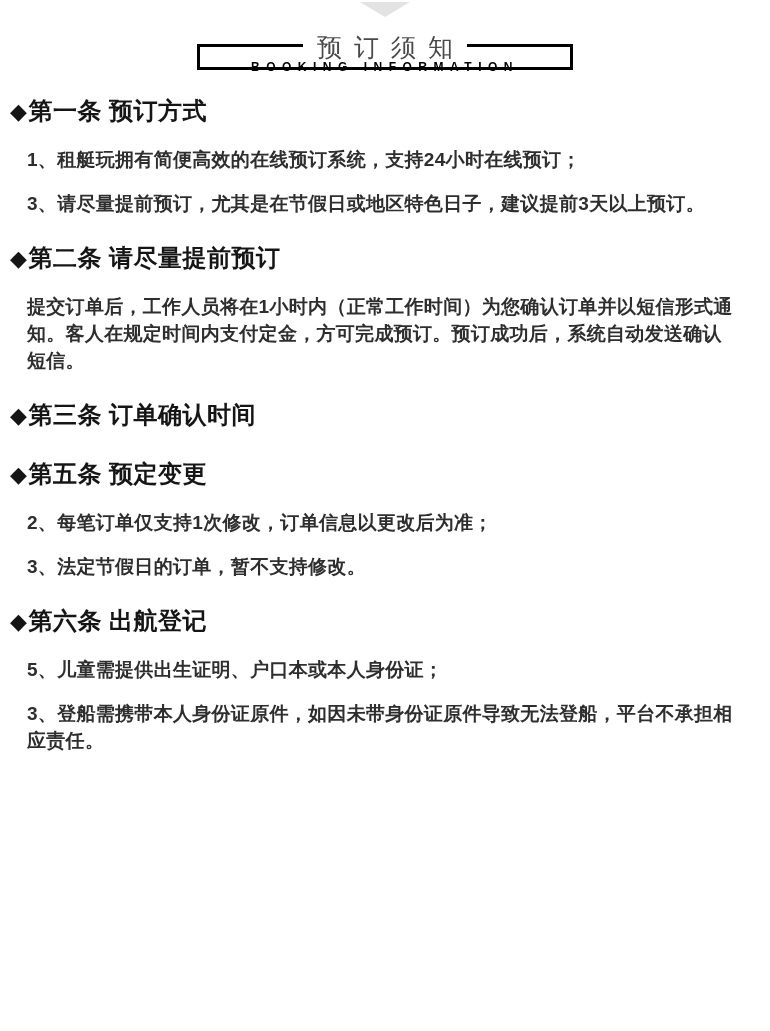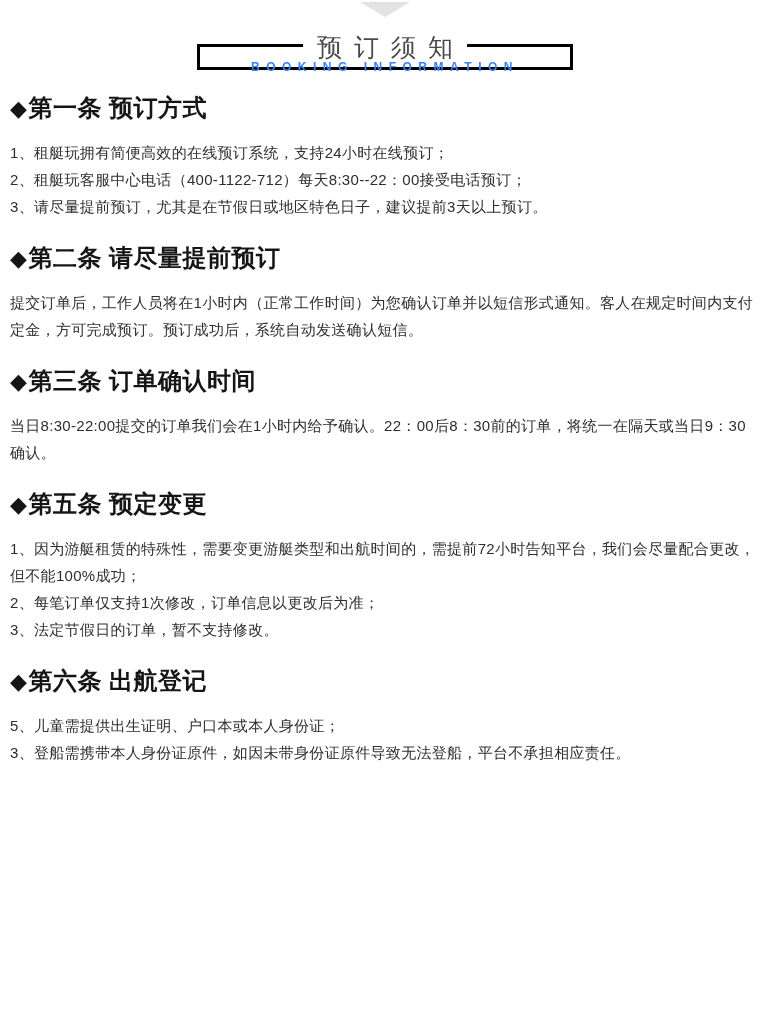--- a/index.html
+++ b/index.html
@@ -47,46 +47,46 @@
     white-space: nowrap;
   }
   .header-subtitle {
     position: absolute;
     left: 50%; bottom: 0;
     transform: translate(-50%, 50%);
     font-size: 12px;
     line-height: 14px;
     letter-spacing: 6.5px;
     font-weight: 700;
-    color: #3b82f6;
+    color: #000000;
     white-space: nowrap;
   }
 
   .content {
     padding: 0 14px 20px 10px;
   }
 
   .sec-h {
     margin: 24px 0 16px;
     font-size: 24px;
-    line-height: 28px;
+    line-height: 34px;
     font-weight: 700;
     color: #151515;
     letter-spacing: 0.5px;
   }
   .sec-h .diamond {
     font-size: 22px;
     margin-right: 1px;
   }
 
   .line {
-    margin: 0;
-    font-size: 15px;
+    margin: 17px;
+    font-size: 19px;
     line-height: 27px;
-    font-weight: 400;
+    font-weight: 700;
     color: #2e2e2e;
     letter-spacing: 0.3px;
     word-break: break-all;
   }
 </style>
 </head>
 <body>
 
 <div class="page">
 
@@ -95,38 +95,35 @@
   <div class="header-box">
     <div class="header-title">预订须知</div>
     <div class="header-subtitle">BOOKING INFORMATION</div>
   </div>
 
   <div class="content">
 
     <section>
       <h2 class="sec-h"><span class="diamond">◆</span><span>第一条 预订方式</span></h2>
       <p class="line">1、租艇玩拥有简便高效的在线预订系统，支持24小时在线预订；</p>
-      <p class="line">2、租艇玩客服中心电话（400-1122-712）每天8:30--22：00接受电话预订；</p>
       <p class="line">3、请尽量提前预订，尤其是在节假日或地区特色日子，建议提前3天以上预订。</p>
     </section>
 
     <section>
       <h2 class="sec-h"><span class="diamond">◆</span><span>第二条 请尽量提前预订</span></h2>
       <p class="line">提交订单后，工作人员将在1小时内（正常工作时间）为您确认订单并以短信形式通知。客人在规定时间内支付定金，方可完成预订。预订成功后，系统自动发送确认短信。</p>
     </section>
 
     <section>
       <h2 class="sec-h"><span class="diamond">◆</span><span>第三条 订单确认时间</span></h2>
-      <p class="line">当日8:30-22:00提交的订单我们会在1小时内给予确认。22：00后8：30前的订单，将统一在隔天或当日9：30确认。</p>
     </section>
 
 
     <section>
       <h2 class="sec-h"><span class="diamond">◆</span><span>第五条 预定变更</span></h2>
-      <p class="line">1、因为游艇租赁的特殊性，需要变更游艇类型和出航时间的，需提前72小时告知平台，我们会尽量配合更改，但不能100%成功；</p>
       <p class="line">2、每笔订单仅支持1次修改，订单信息以更改后为准；</p>
       <p class="line">3、法定节假日的订单，暂不支持修改。</p>
     </section>
 
     <section>
       <h2 class="sec-h"><span class="diamond">◆</span><span>第六条 出航登记</span></h2>
       <p class="line">5、儿童需提供出生证明、户口本或本人身份证；</p>
       <p class="line">3、登船需携带本人身份证原件，如因未带身份证原件导致无法登船，平台不承担相应责任。</p>
     </section>
 

